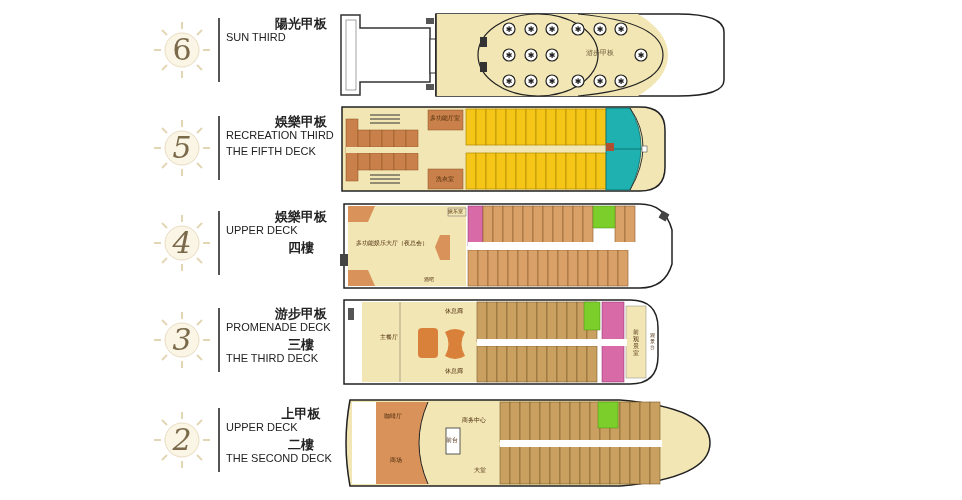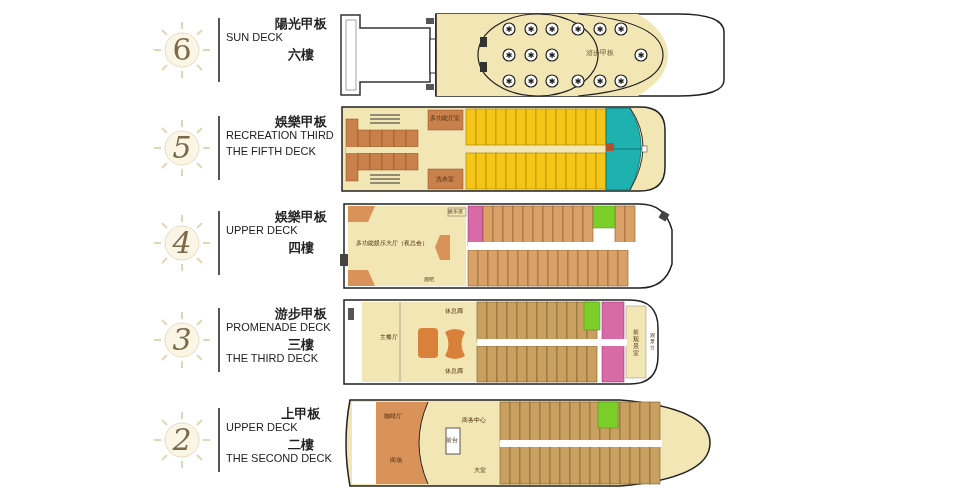--- a/index.html
+++ b/index.html
@@ -28,22 +28,21 @@
         <line x1="10" y1="10" x2="15" y2="15"></line>
         <line x1="45" y1="45" x2="50" y2="50"></line>
         <line x1="50" y1="10" x2="45" y2="15"></line>
         <line x1="10" y1="50" x2="15" y2="45"></line>
       </g>
     </svg>
   <div class="sun-num">6</div>
   <div class="bar"></div>
   <div class="txt">
     <div class="cn">陽光甲板</div>
-    <div class="en">SUN DECK</div>
-    <div class="cn">六樓</div>
+    <div class="en">SUN THIRD</div>
   </div>
 </div>
 
 <div class="deck-label" style="top:108px;">
   <svg class="sun" viewBox="0 0 60 60">
       <circle cx="30" cy="30" r="17" fill="#fbf5e6" stroke="#e8dcc0" stroke-width="1"></circle>
       <g stroke="#e2d6b4" stroke-width="2">
         <line x1="30" y1="2" x2="30" y2="9"></line>
         <line x1="30" y1="51" x2="30" y2="58"></line>
         <line x1="2" y1="30" x2="9" y2="30"></line>

